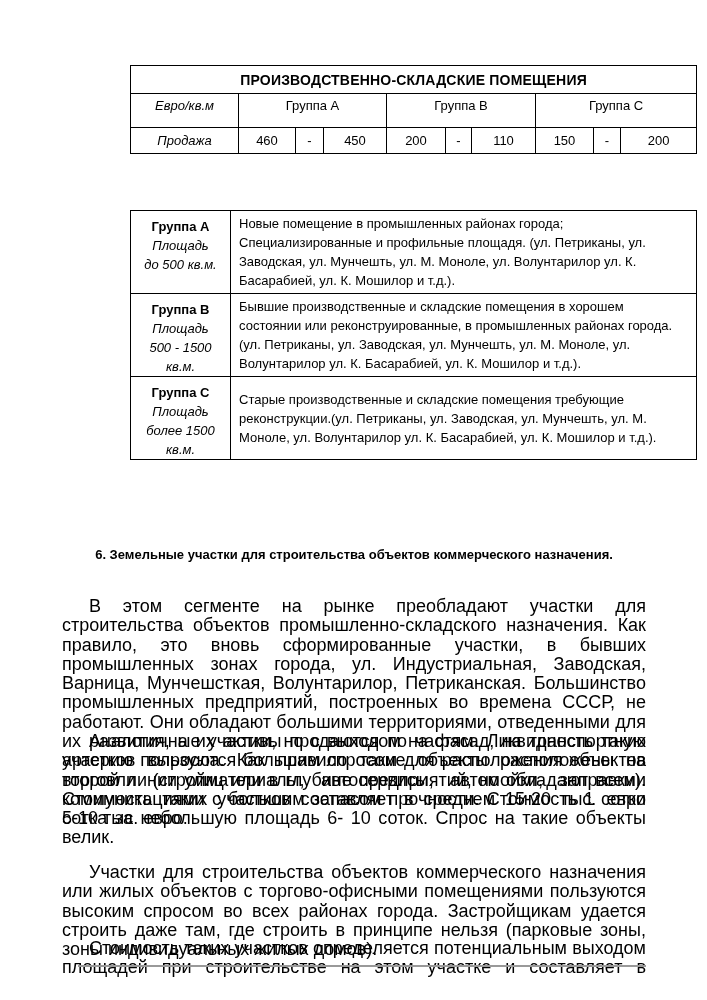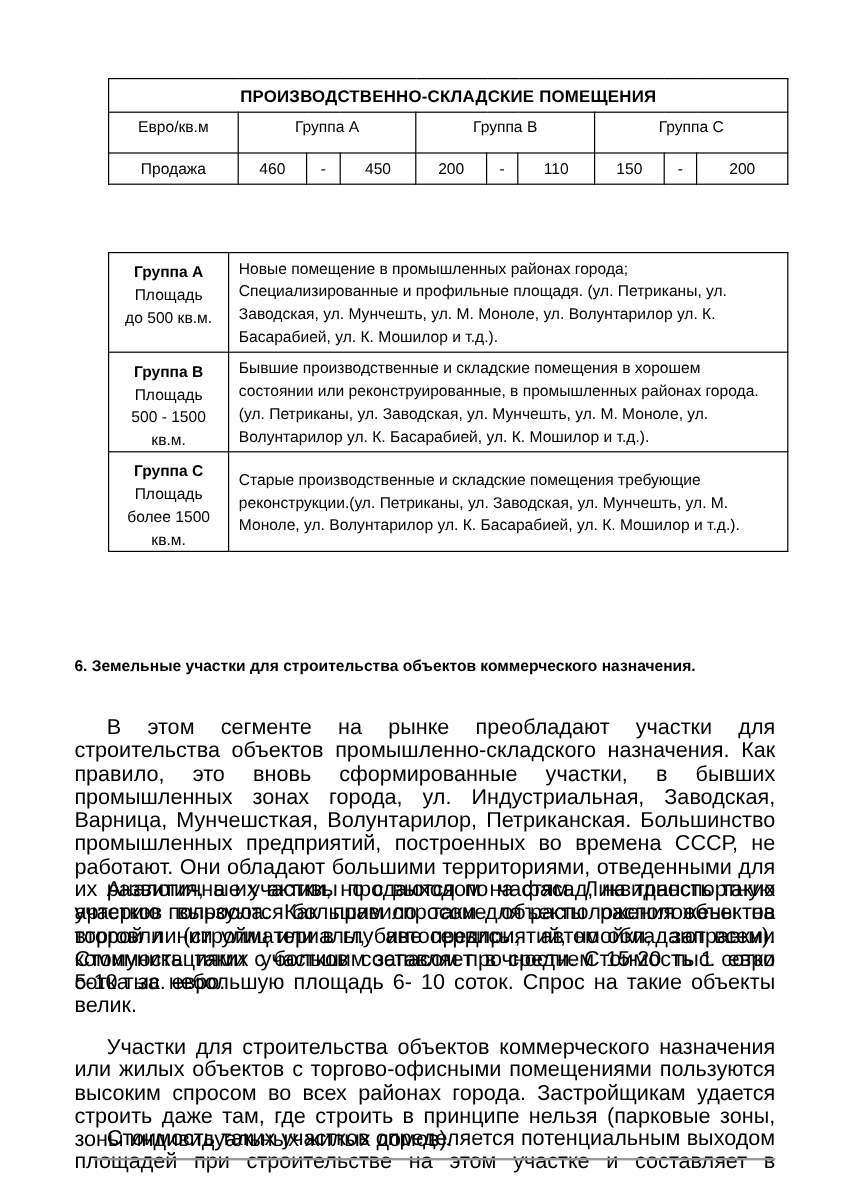--- a/index.html
+++ b/index.html
@@ -1,44 +1,44 @@
 <!DOCTYPE html>
 <html><head>
 <meta charset="utf-8">
 <style>
   * { margin:0; padding:0; box-sizing:border-box; }
   html,body { background:#ffffff; }
   body { font-family:"Liberation Sans", sans-serif; color:#000; }
   .page { position:relative; width:707px; height:1000px; background:#ffffff; overflow:hidden; }
 
-  table { border-collapse:collapse; table-layout:fixed; }
+  table { border-collapse:collapse; table-layout:fixed;margin-left:40px; }
   td { border:1px solid #000; }
 
   
   .t1 { position:absolute; left:90px; top:65px; width:566px; font-size:13px; }
   .t1 td { text-align:center; vertical-align:middle; }
   .t1 .title-cell { font-weight:bold; font-size:14px; height:28px; letter-spacing:0.2px; }
   .t1 .hdr-row td { height:34px; vertical-align:top; padding-top:4px; }
   .t1 .data-row td { height:26px; }
-  .italic { }
+  .italic { font-style:italic; }
   .bold { font-weight:bold; }
 
   
   .t2 { position:absolute; left:90px; top:210px; width:566px; font-size:13px; }
   .t2 td { vertical-align:top; }
   .t2 .label-cell { text-align:center; padding-top:6px; line-height:19px; }
   .t2 .desc-cell { text-align:left; vertical-align:middle; line-height:19px; padding:3px 8px; }
   .t2 .r-a { height:75px; }
   .t2 .r-b { height:82px; }
   .t2 .r-c { height:79px; }
   .t2 .footnote-cell { height:45px; text-align:center; font-size:12px; line-height:18px; padding-top:4px; vertical-align:top; }
   .prelines { white-space:pre-line; }
 
   
-  .heading { position:absolute; left:62px; width:584px; font-size:13px; font-weight:bold; line-height:19px; }
+  .heading { position:absolute; left:62px; width:584px; font-size:13px; font-weight:bold; line-height:19px;text-align:center; }
   .para { position:absolute; left:62px; width:584px; font-size:18px; line-height:19.3px; text-align:justify; text-indent:27px; }
   .fill-last { text-align-last:justify;margin-top:20px; }
   .footer-line { position:absolute; left:78px; top:965px; width:568px; border-top:2px solid #999; }
 </style>
 </head>
 <body>
 
 <div class="page">
 
   <table class="t1">

